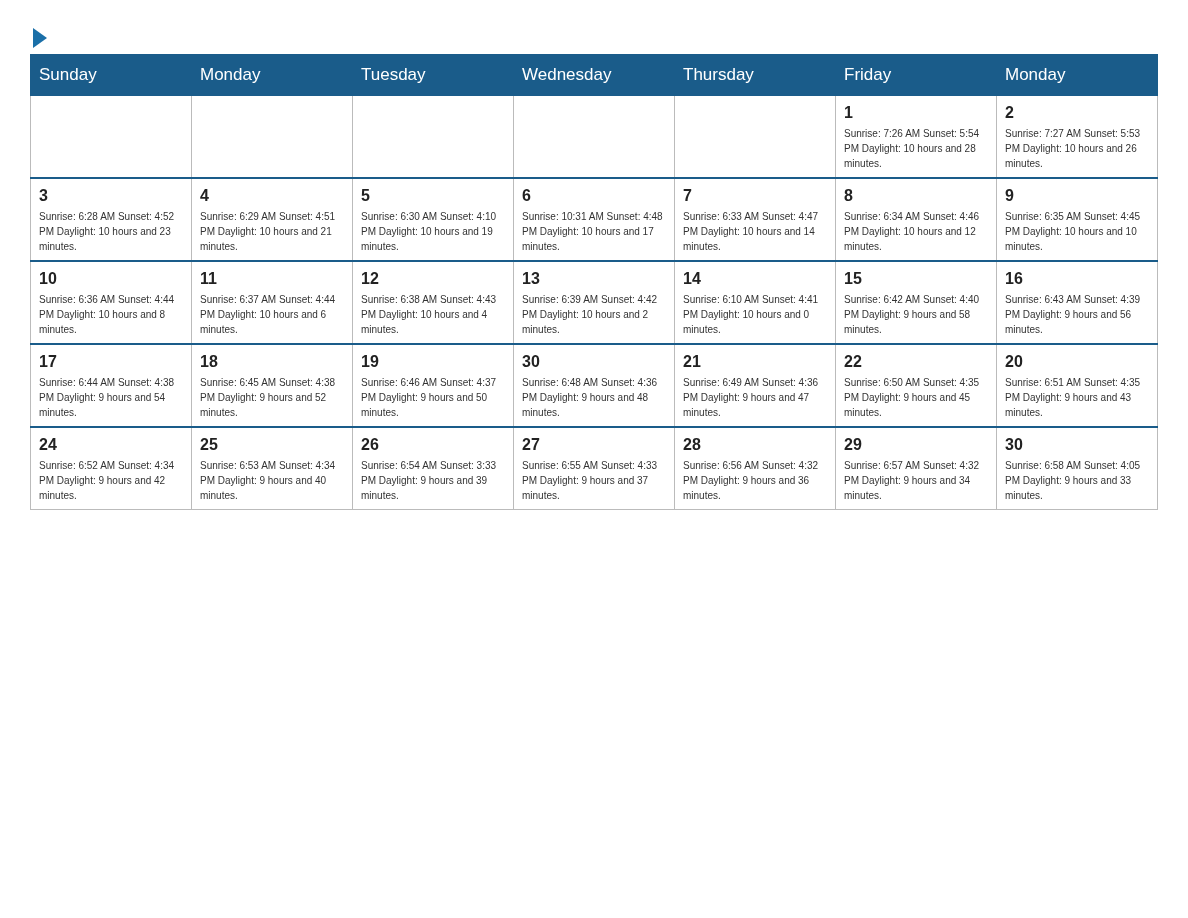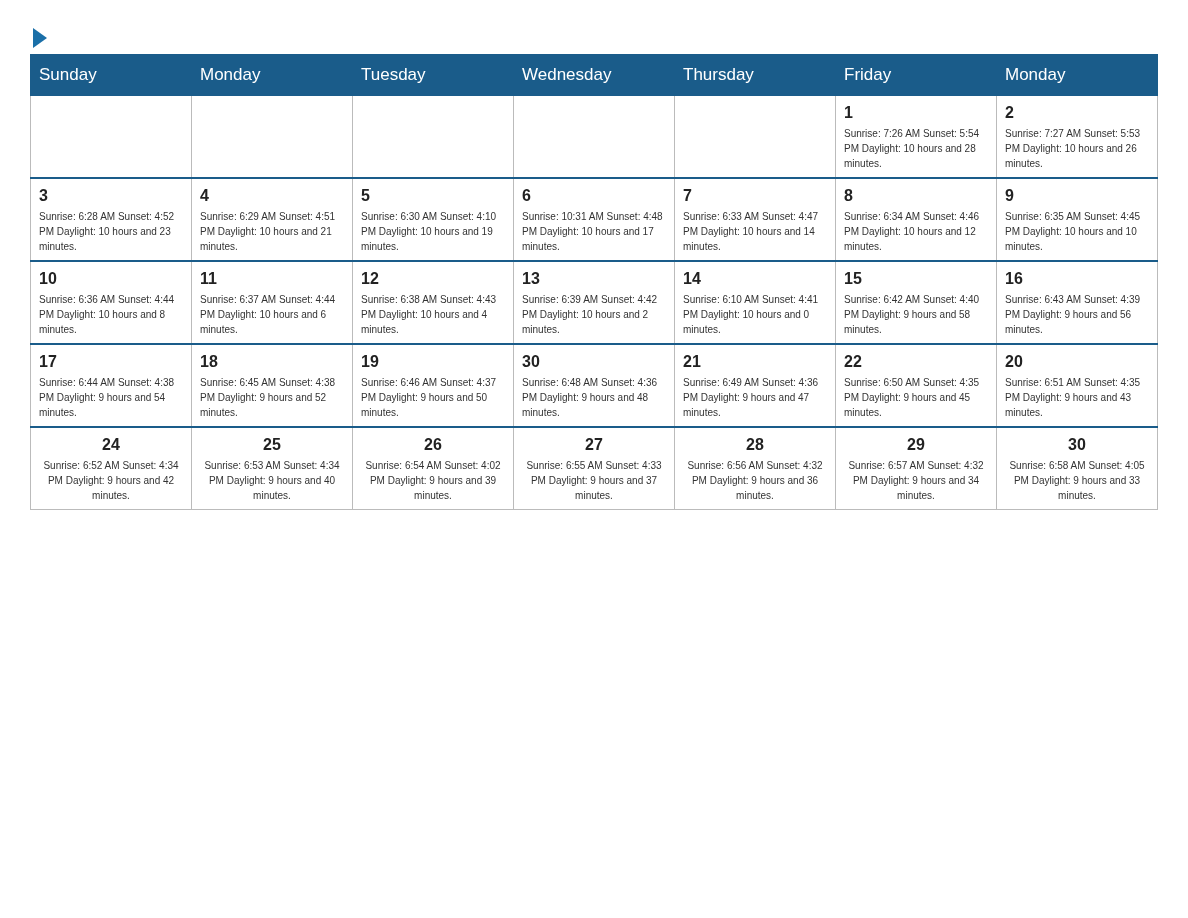--- a/index.html
+++ b/index.html
@@ -98,21 +98,20 @@
     .day-info {
       font-size: 10px;
       line-height: 1.5;
       color: #333;
     }
     .calendar tr td {
       border-bottom: 2px solid #1a5c8a;
     }
     .calendar tr:last-child td {
       border-bottom: 1px solid #bbb;
-      text-align: center;
     }
     .empty-cell {
       background: #f5f5f5;
     }
   </style>
 </head>
 <body>
 
 <div class="header">
   <div class="logo">
@@ -301,21 +300,21 @@
         </td>
         <td>
           <span class="day-number">25</span>
           <div class="day-info">Sunrise: 6:53 AM
 Sunset: 4:34 PM
 Daylight: 9 hours and 40 minutes.</div>
         </td>
         <td>
           <span class="day-number">26</span>
           <div class="day-info">Sunrise: 6:54 AM
-Sunset: 4:02 PM
+Sunset: 3:33 PM
 Daylight: 9 hours and 39 minutes.</div>
         </td>
         <td>
           <span class="day-number">27</span>
           <div class="day-info">Sunrise: 6:55 AM
 Sunset: 4:33 PM
 Daylight: 9 hours and 37 minutes.</div>
         </td>
         <td>
           <span class="day-number">28</span>

